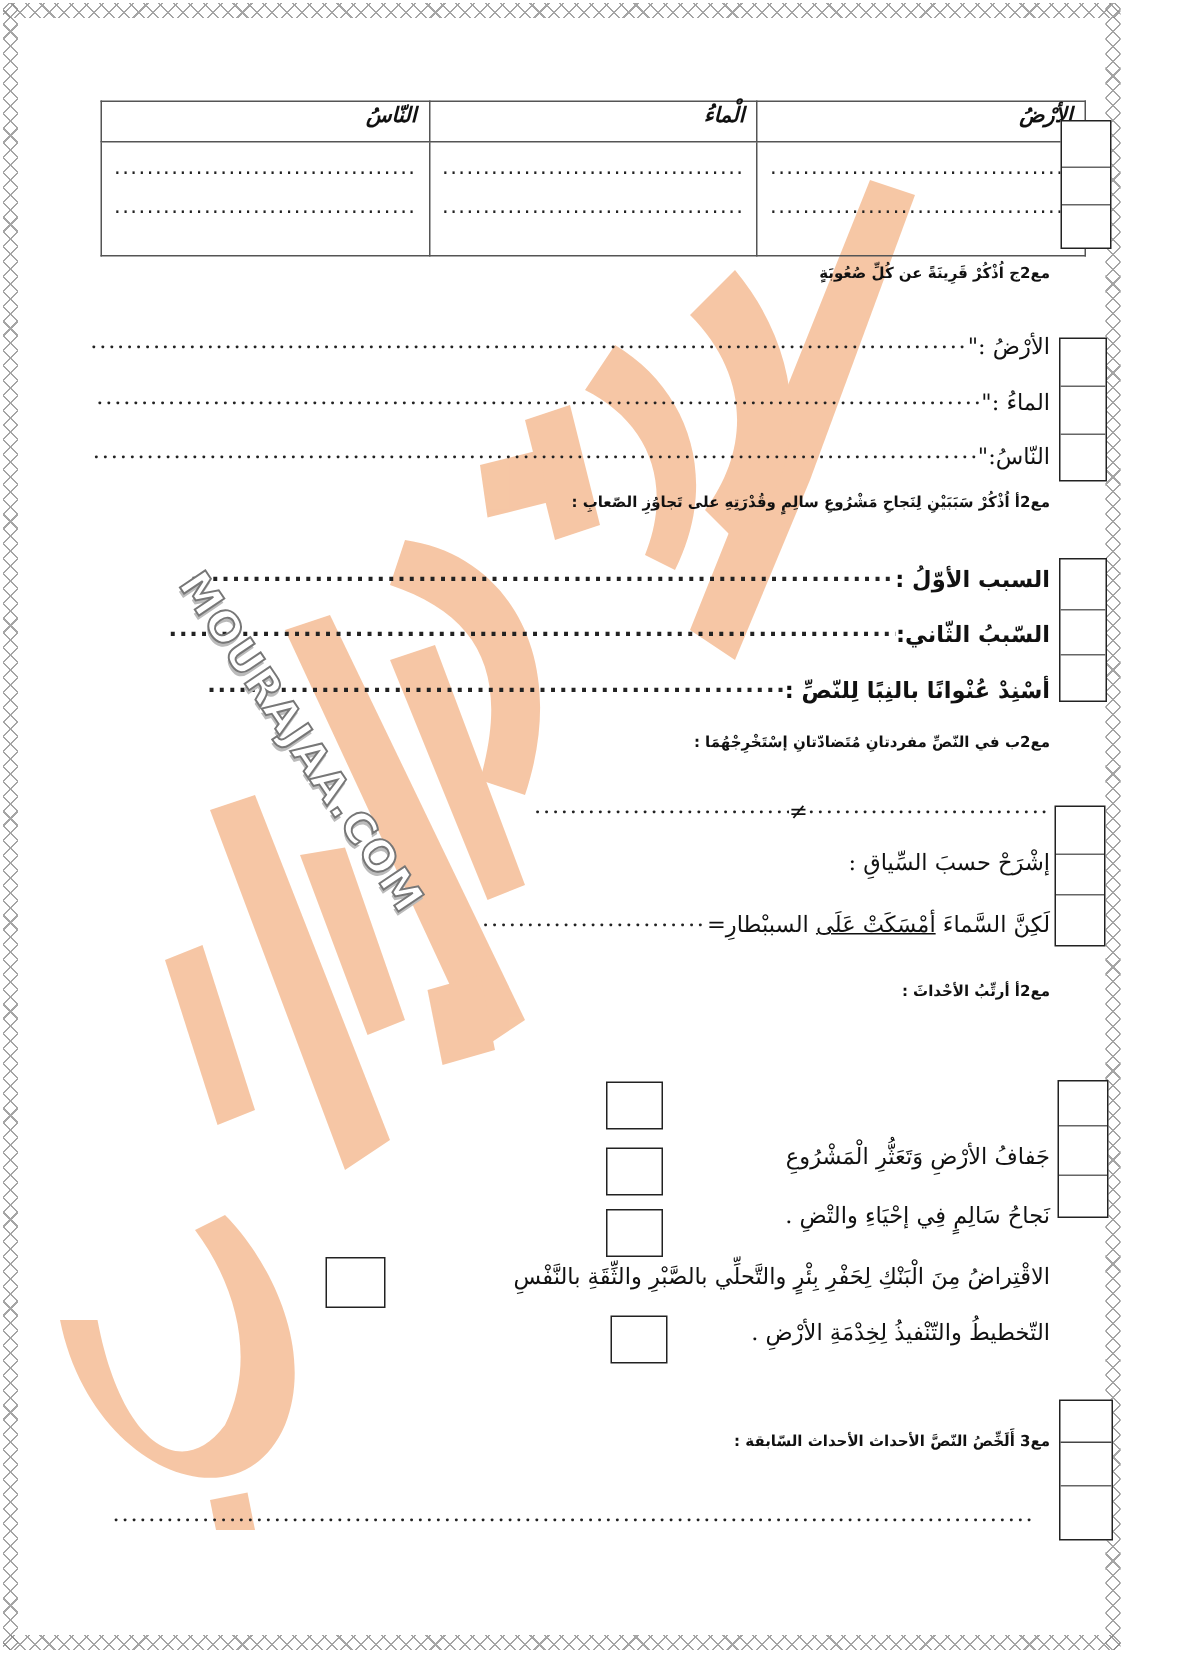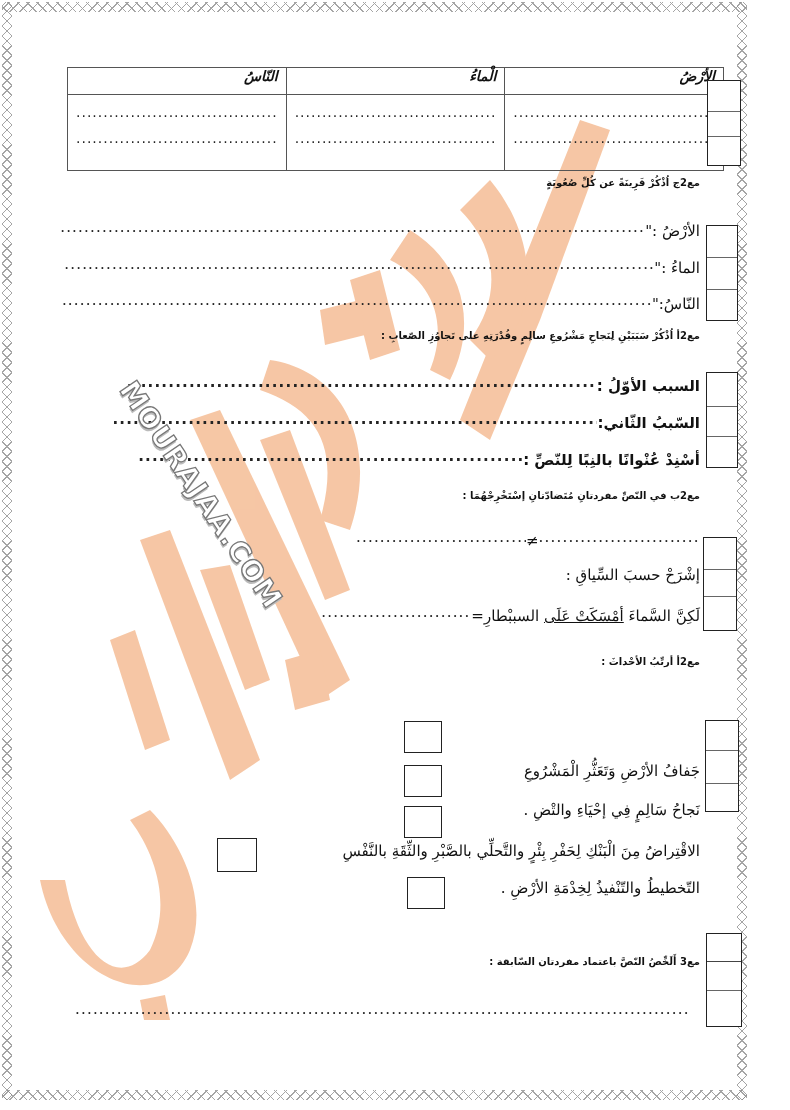--- a/index.html
+++ b/index.html
@@ -165,21 +165,21 @@
   <div class="order-box" style="left:404px;top:806px;"></div>
   <div class="order-box" style="left:217px;top:838px;width:40px;height:34px;"></div>
   <div class="order-box" style="left:407px;top:877px;"></div>
 
   <div class="score-box" style="left:705px;top:720px;width:34px;height:92px;">
     <div class="cell" style="height:30px"></div>
     <div class="cell" style="height:33px"></div>
     <div class="cell" style="height:27px"></div>
   </div>
 
-  <div class="abs q-title" style="right:90px;top:956px;">مع3 أَلَخِّصُ النّصَّ باعتماد مفردتان السّابقة :</div>
+  <div class="abs q-title" style="right:90px;top:956px;">مع3 أَلَخِّصُ النّصَّ الأحداث الأحداث السّابقة :</div>
   <div class="abs line" style="left:75px;top:1000px;">
     <span class="fill" style="width:615px">......................................................................................................................................</span>
   </div>
   <div class="score-box" style="left:706px;top:933px;width:36px;height:94px;">
     <div class="cell" style="height:28px;border-bottom:1.5px solid #444"></div>
     <div class="cell" style="height:29px"></div>
     <div class="cell" style="height:34px"></div>
   </div>
 
 </div>

